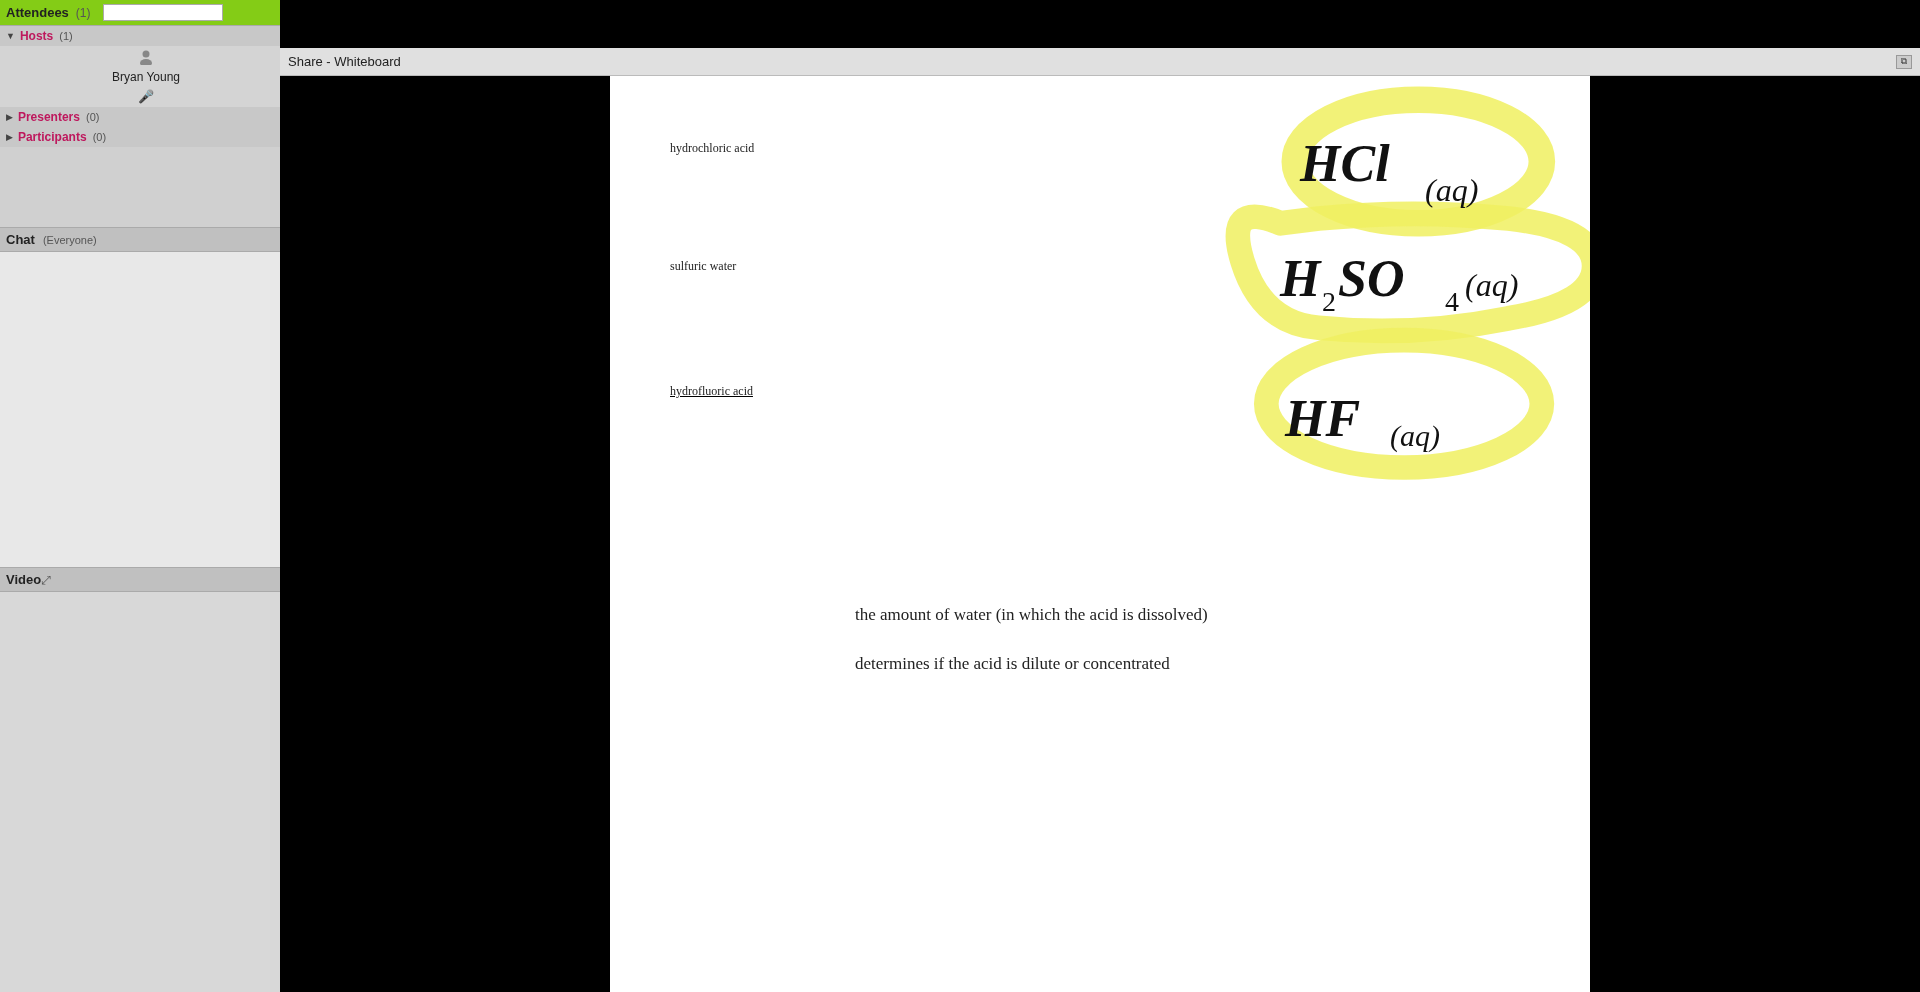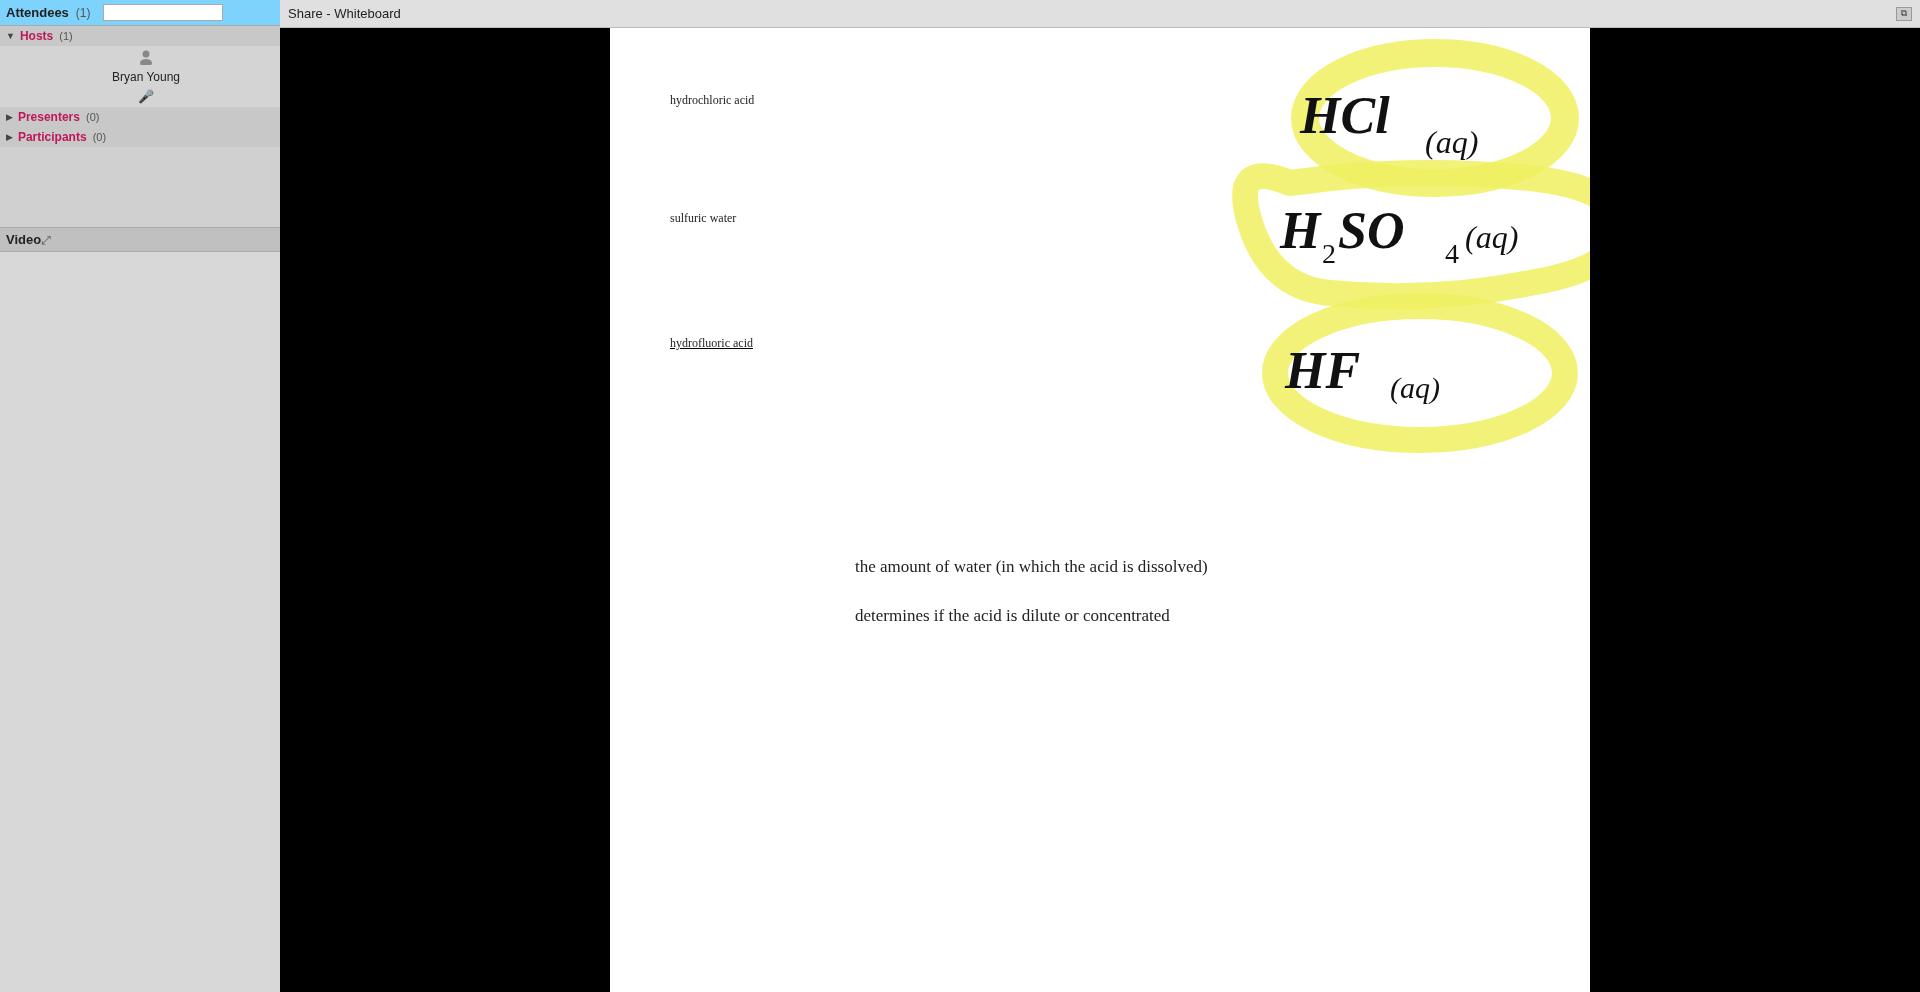--- a/index.html
+++ b/index.html
@@ -17,21 +17,21 @@
 
     
     #attendees-section {
       background: #c8c8c8;
       border-bottom: 1px solid #aaa;
     }
     #attendees-header {
       display: flex;
       align-items: center;
       padding: 4px 6px;
-      background: #7dd3fc;
+      background: #84cc16;
       border-bottom: 1px solid #aaa;
       gap: 4px;
     }
     #attendees-title {
       font-weight: bold;
       font-size: 13px;
       color: #222;
     }
     #attendees-count {
       font-size: 12px;
@@ -152,20 +152,21 @@
     #video-body {
       flex: 1;
       background: #d8d8d8;
     }
 
     
     #main-area {
       flex: 1;
       display: flex;
       flex-direction: column;
+      margin-top: 48px;
     }
 
     
     #title-bar {
       height: 28px;
       background: #e0e0e0;
       border-bottom: 1px solid #bbb;
       display: flex;
       align-items: center;
       justify-content: space-between;
@@ -277,20 +278,27 @@
 
     <div class="tree-section-header">
       <span class="tree-arrow">▶</span>
       <span class="tree-section-label">Participants</span>
       <span class="tree-section-count" style="margin-left:3px;">(0)</span>
     </div>
 
     <div style="height: 80px; background: #d0d0d0;"></div>
   </div>
 
+  <div id="chat-section">
+    <div id="chat-header">
+      <span id="chat-title">Chat</span>
+      <span id="chat-everyone" style="margin-left:4px;font-size:11px;color:#555;">(Everyone)</span>
+    </div>
+    <div id="chat-body"></div>
+  </div>
 
   <div id="video-section">
     <div id="video-header">
       <span id="video-title">Video</span>
       <span class="expand-icon">⤢</span>
     </div>
     <div id="video-body"></div>
   </div>
 </div>
 

